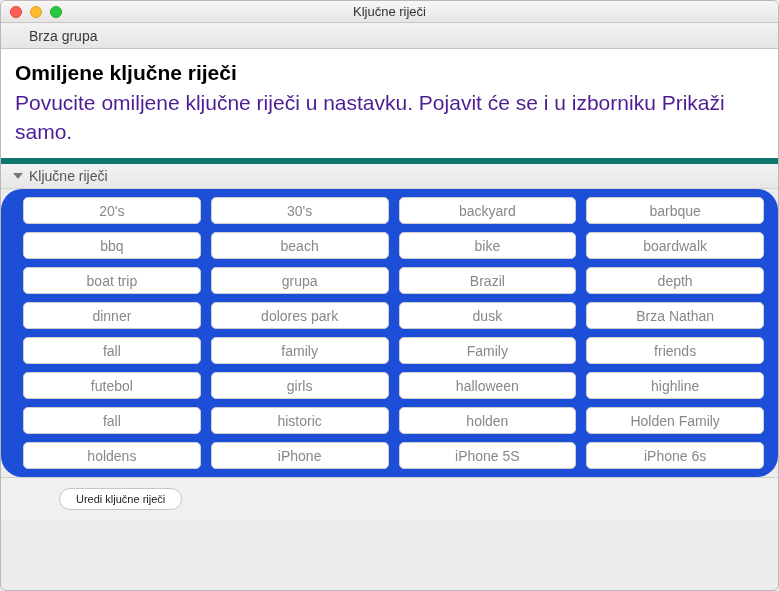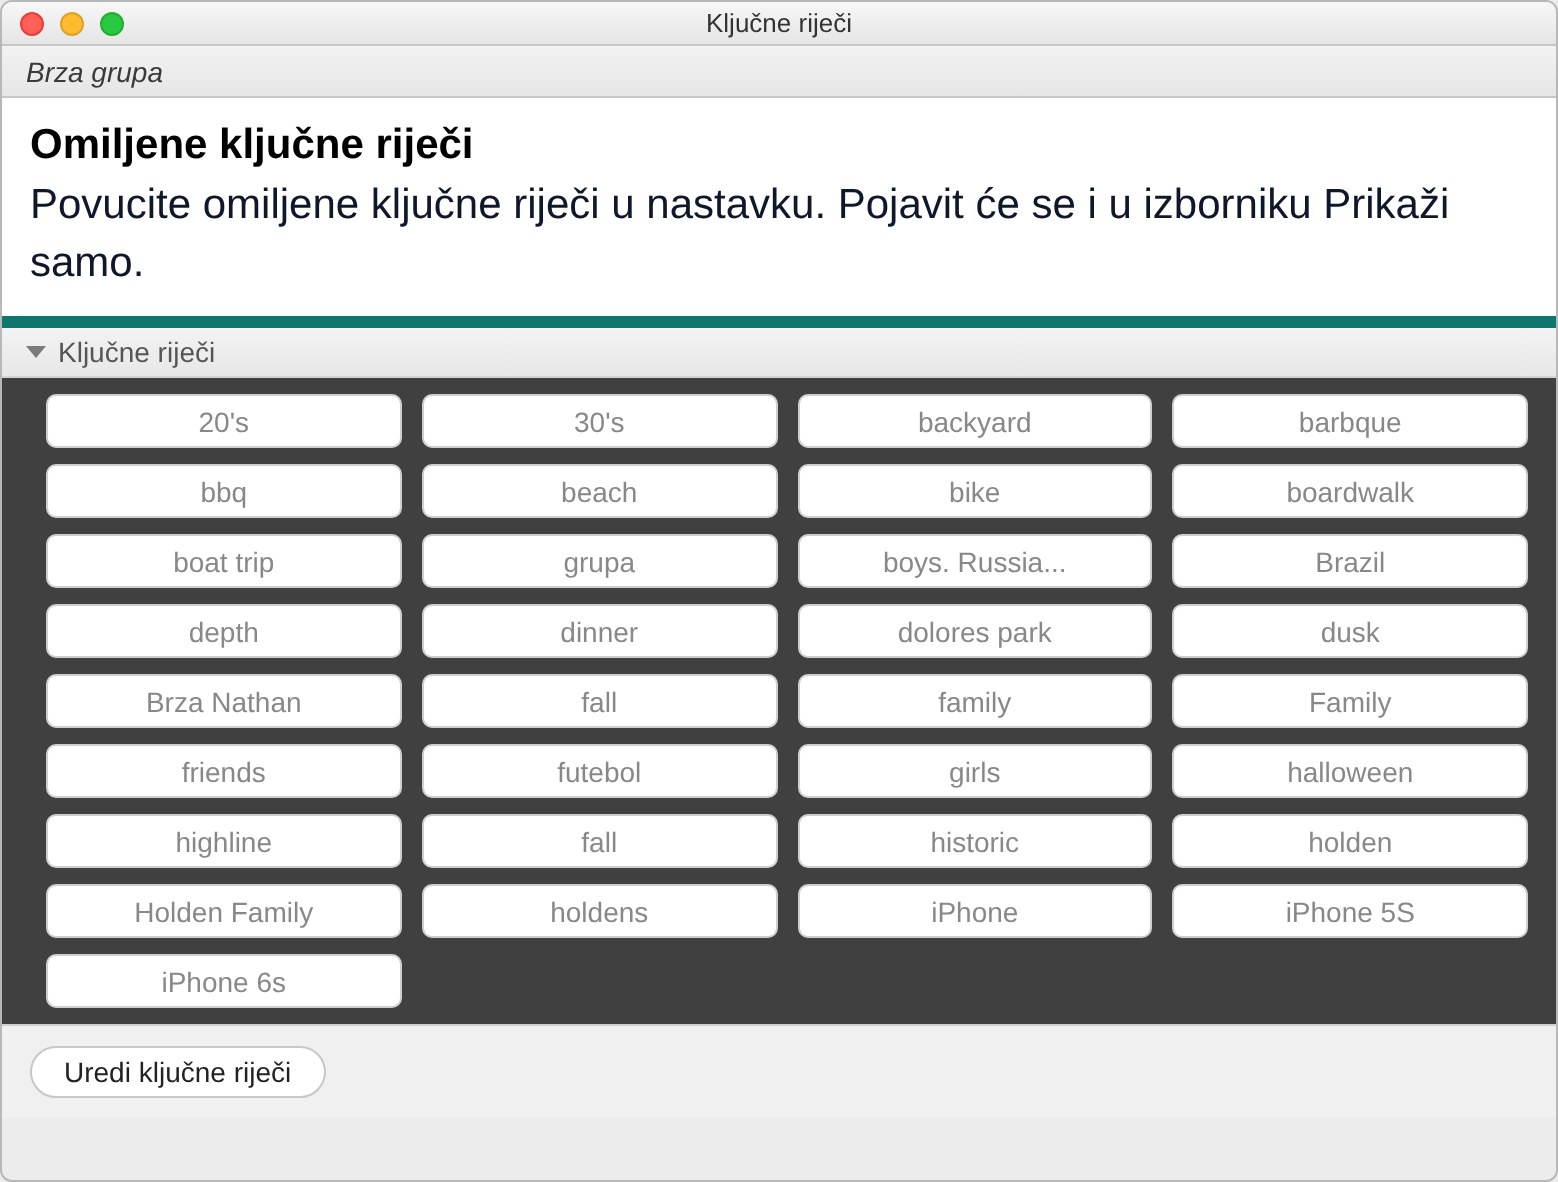--- a/index.html
+++ b/index.html
@@ -26,58 +26,59 @@
     .dot.red { background: #ff5f57; border: 0.5px solid #e24238; }
     .dot.yellow { background: #febc2e; border: 0.5px solid #dfa023; }
     .dot.green { background: #28c840; border: 0.5px solid #1faf2e; }
     .title {
       position: absolute; left: 0; right: 0; text-align: center;
       font-size: 13px; color: #333;
     }
     .toolbar {
       height: 26px; background: linear-gradient(#f2f2f2, #e6e6e6);
       border-bottom: 1px solid #c6c6c6;
-      display: flex; align-items: center; padding: 0 12px;
-      color: #3a3a3a; font-size: 14px; font-style: italic;
+      display: flex; align-items: center; padding: 0 28px;
+      color: #3a3a3a; font-size: 14px;
     }
     .intro {
       background: #fff; padding: 10px 14px 12px 14px; font-size: 21px; line-height: 1.35;
       border-bottom: 6px solid #0f766e;
     }
     .intro-title { font-weight: 600; margin-bottom: 2px; }
-    .intro-desc { color: #0f172a; }
+    .intro-desc { color: #4c1d95; }
     .section-header {
       display: flex; align-items: center; gap: 6px;
       padding: 4px 12px; background: linear-gradient(#f3f3f3, #e7e7e7);
       border-bottom: 1px solid #d4d4d4; color: #555; font-size: 14px;
     }
     .disclosure {
       width: 0; height: 0;
       border-left: 5px solid transparent;
       border-right: 5px solid transparent;
       border-top: 6px solid #7a7a7a;
     }
     .keywords {
-      background: #404040; padding: 8px 14px 8px 22px;
+      background: #1d4ed8; padding: 8px 14px 8px 22px;
       display: grid; grid-template-columns: repeat(4, 1fr);
       gap: 8px 10px;
+      border-radius: 21px;
     }
     .kw {
       height: 27px; border: 1px solid #cfcfcf; border-radius: 5px;
       background: #fff; display: flex; align-items: center; justify-content: center;
       color: #888; font-size: 14px; overflow: hidden; white-space: nowrap;
       text-overflow: ellipsis; padding: 0 8px; cursor: default;
     }
     .footer {
       background: #f0f0f0; padding: 10px 14px;
       border-top: 1px solid #d0d0d0;
     }
     .btn {
       background: #fff; border: 1px solid #c7c7c7; border-radius: 13px;
-      padding: 4px 16px; font-size: 14px; color: #222; cursor: default;
+      padding: 4px 16px; font-size: 11px; color: #222; cursor: default; margin-left: 44px;
     }
   </style>
 </head>
 <body>
 
 <div class="titlebar">
   <div class="traffic-lights">
     <div class="dot red"></div>
     <div class="dot yellow"></div>
     <div class="dot green"></div>
@@ -103,21 +104,20 @@
     <div class="kw">20's</div>
     <div class="kw">30's</div>
     <div class="kw">backyard</div>
     <div class="kw">barbque</div>
     <div class="kw">bbq</div>
     <div class="kw">beach</div>
     <div class="kw">bike</div>
     <div class="kw">boardwalk</div>
     <div class="kw">boat trip</div>
     <div class="kw">grupa</div>
-    <div class="kw">boys. Russia...</div>
     <div class="kw">Brazil</div>
     <div class="kw">depth</div>
     <div class="kw">dinner</div>
     <div class="kw">dolores park</div>
     <div class="kw">dusk</div>
     <div class="kw">Brza Nathan</div>
     <div class="kw">fall</div>
     <div class="kw">family</div>
     <div class="kw">Family</div>
     <div class="kw">friends</div>

